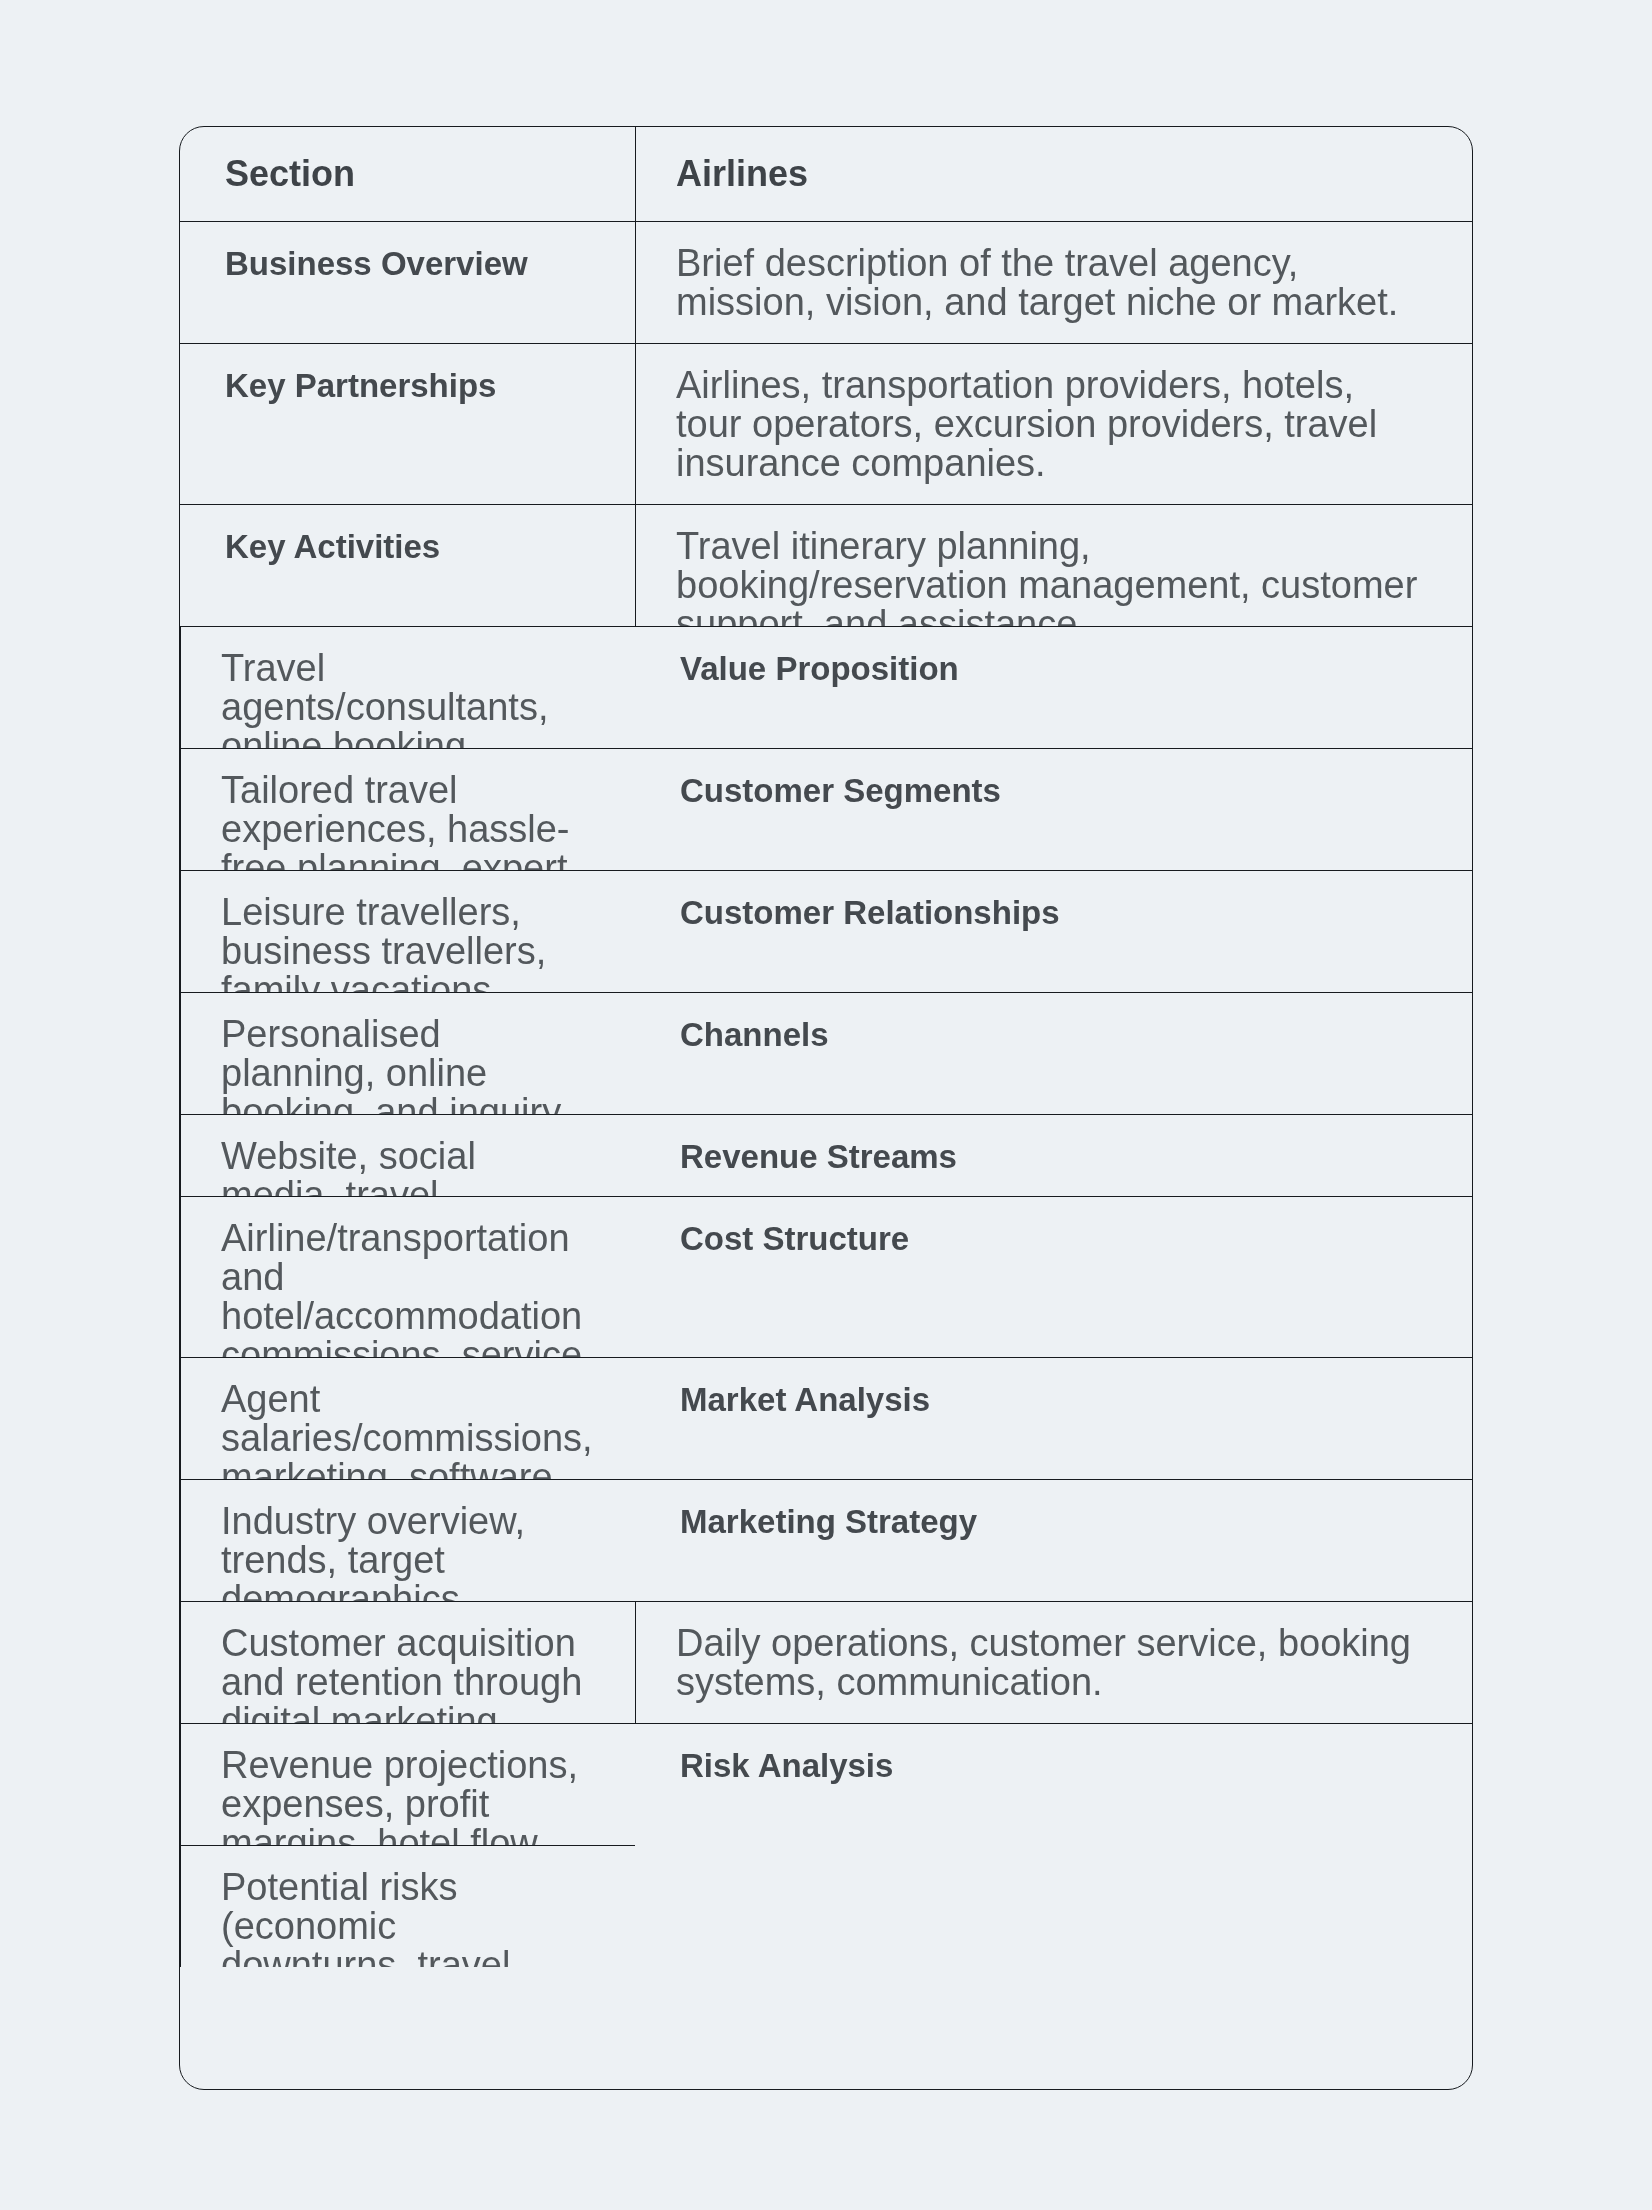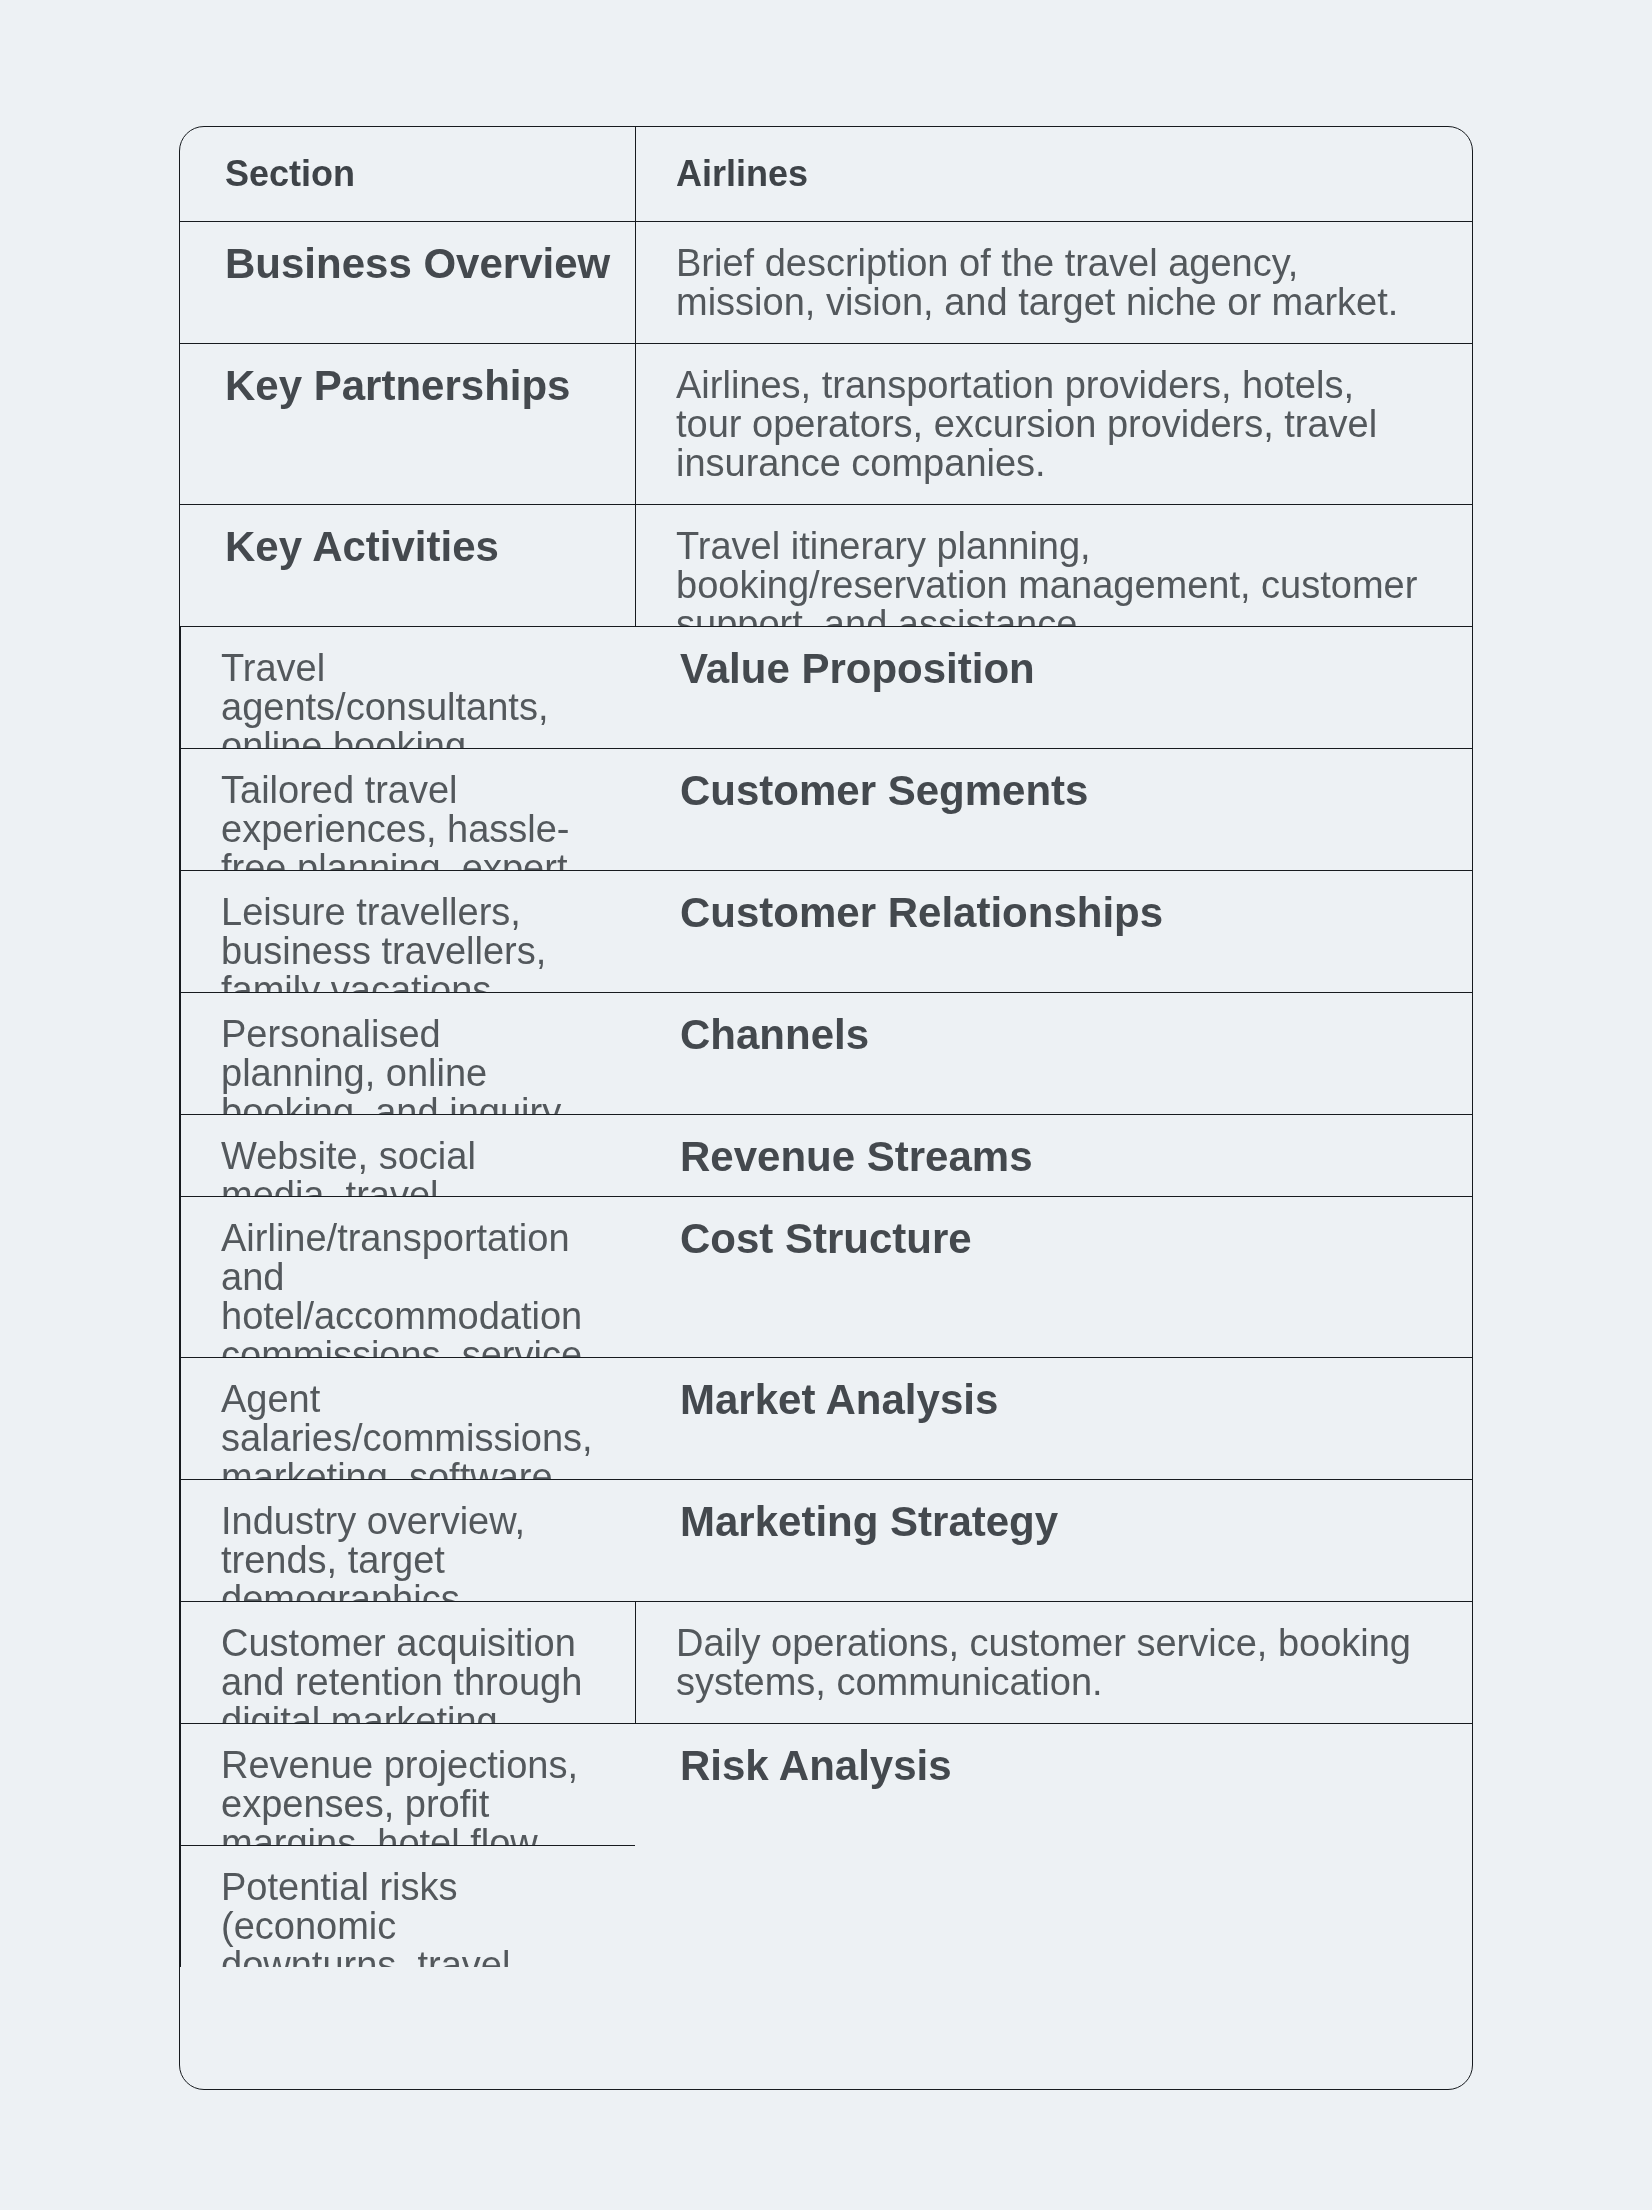--- a/index.html
+++ b/index.html
@@ -48,21 +48,21 @@
     padding-bottom:0;
   }
   .hdr span{
     font-size:36px;
     font-weight:700;
     color:var(--header-text);
     line-height:1;
   }
   .label{
     display:block;
-    font-size:42px;
+    font-size:33px;
     font-weight:700;
     line-height:39px;
     color:var(--label-text);
     white-space:nowrap;
   }
   .details{
     display:block;
     font-size:38px;
     font-weight:400;
     line-height:39px;

